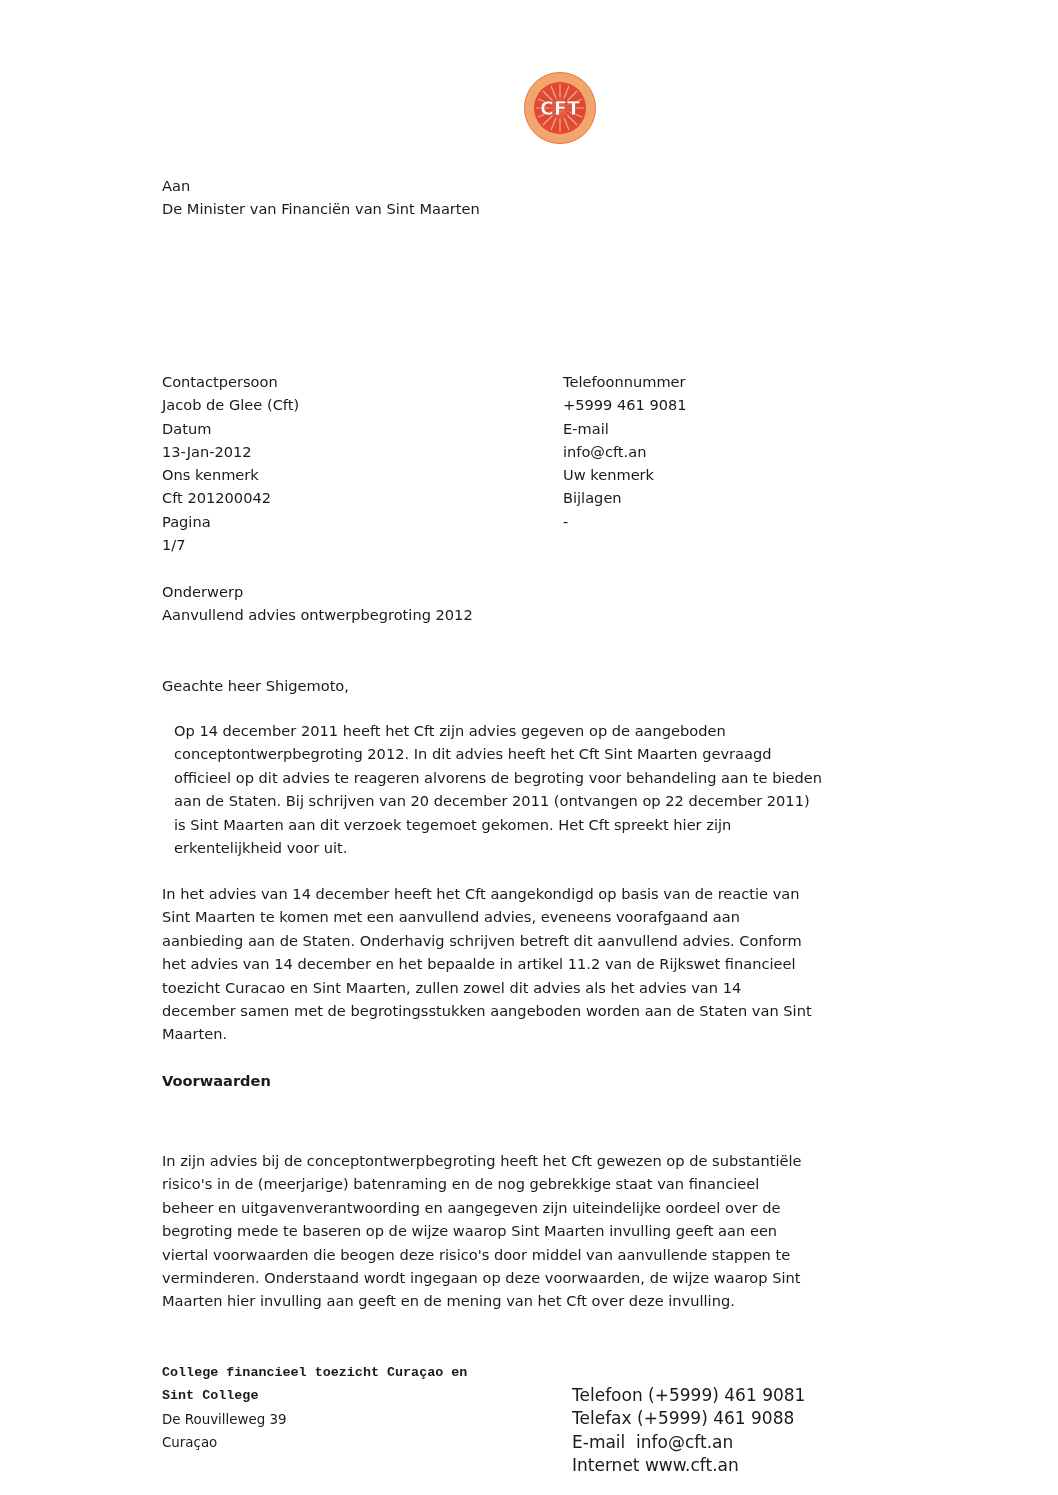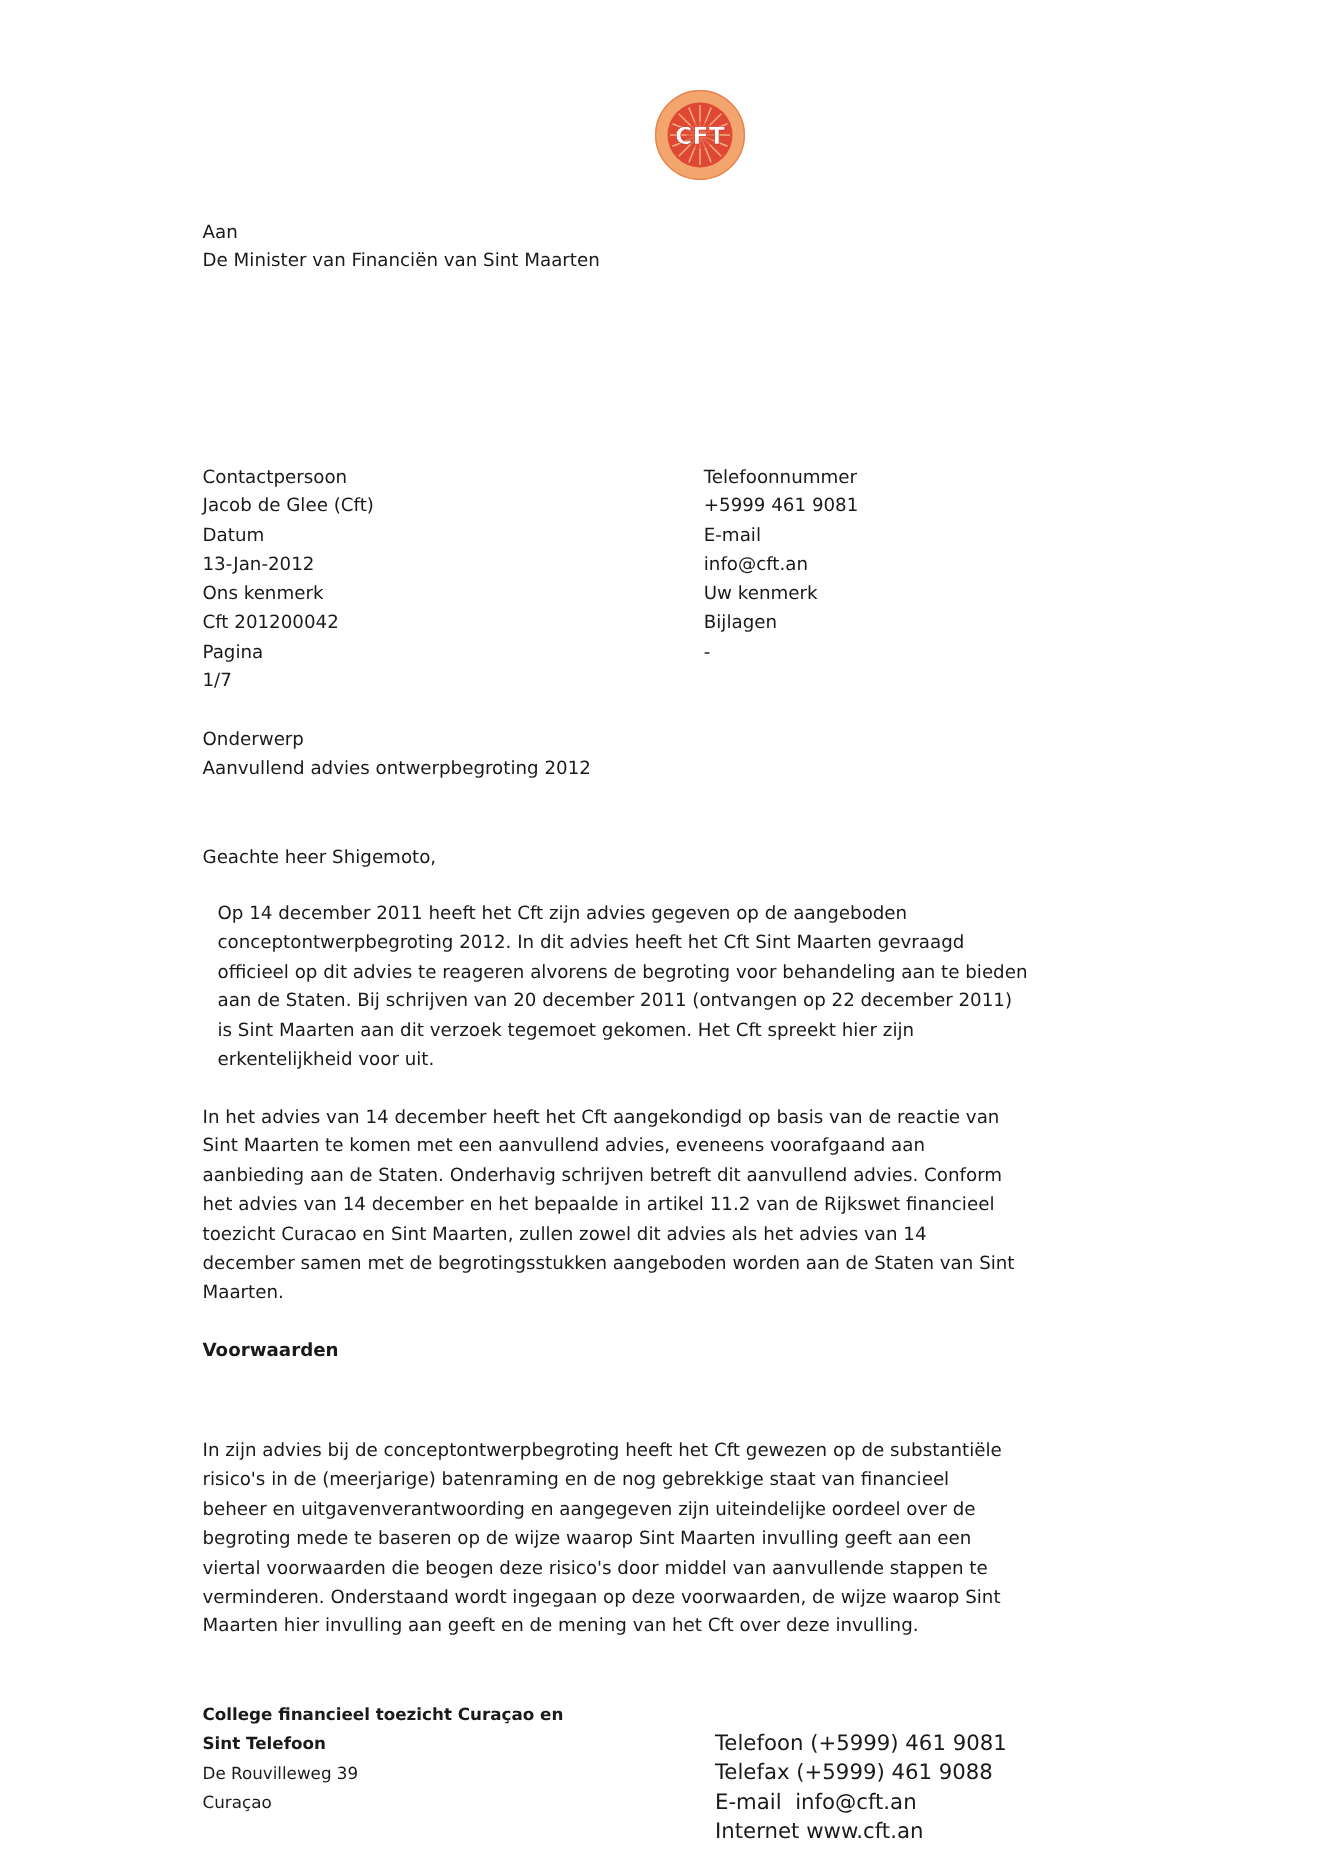--- a/index.html
+++ b/index.html
@@ -18,21 +18,21 @@
     .meta-right { left: 563px; top: 370px; }
     .subject { left: 162px; top: 580px; }
     .salutation { left: 162px; top: 674px; }
     .para { left: 162px; width: 700px; }
     .para .l { display: block; white-space: pre; line-height: 23.4px; }
     .p1 { top: 719px; margin-left: 12px; }
     .p2 { top: 882px; }
     .heading { left: 162px; top: 1069px; font-weight: bold; line-height: 23.4px; }
     .p3 { top: 1149px; }
     .footer-left { left: 162px; top: 1361px; font-size: 13.4px; }
-    .footer-left .bold { font-weight: bold; }
+    .footer-left .bold { font-weight: bold; font-family: Liberation Mono, monospace; }
     .footer-right { left: 572px; top: 1384px; font-size: 17px; }
     .footer-left .line, .footer-right .line { line-height: 23.3px; }
   </style>
 </head>
 <body>
 
 <div class="abs logo">
   <svg width="74" height="74" viewBox="0 0 74 74">
     <circle cx="37" cy="37" r="36" fill="#f2a66e"></circle>
     <circle cx="37" cy="37" r="35.5" fill="none" stroke="#e8814a" stroke-width="1"></circle>
@@ -112,21 +112,21 @@
   <span class="l">risico's in de (meerjarige) batenraming en de nog gebrekkige staat van financieel</span>
   <span class="l">beheer en uitgavenverantwoording en aangegeven zijn uiteindelijke oordeel over de</span>
   <span class="l">begroting mede te baseren op de wijze waarop Sint Maarten invulling geeft aan een</span>
   <span class="l">viertal voorwaarden die beogen deze risico's door middel van aanvullende stappen te</span>
   <span class="l">verminderen. Onderstaand wordt ingegaan op deze voorwaarden, de wijze waarop Sint</span>
   <span class="l">Maarten hier invulling aan geeft en de mening van het Cft over deze invulling.</span>
 </div>
 
 <div class="abs footer-left">
   <div class="line bold">College financieel toezicht Curaçao en</div>
-  <div class="line bold">Sint Telefoon</div>
+  <div class="line bold">Sint College</div>
   <div class="line">De Rouvilleweg 39</div>
   <div class="line">Curaçao</div>
 </div>
 
 <div class="abs footer-right">
   <div class="line">Telefoon (+5999) 461 9081</div>
   <div class="line">Telefax (+5999) 461 9088</div>
   <div class="line">E-mail  info@cft.an</div>
   <div class="line">Internet www.cft.an</div>
 </div>

